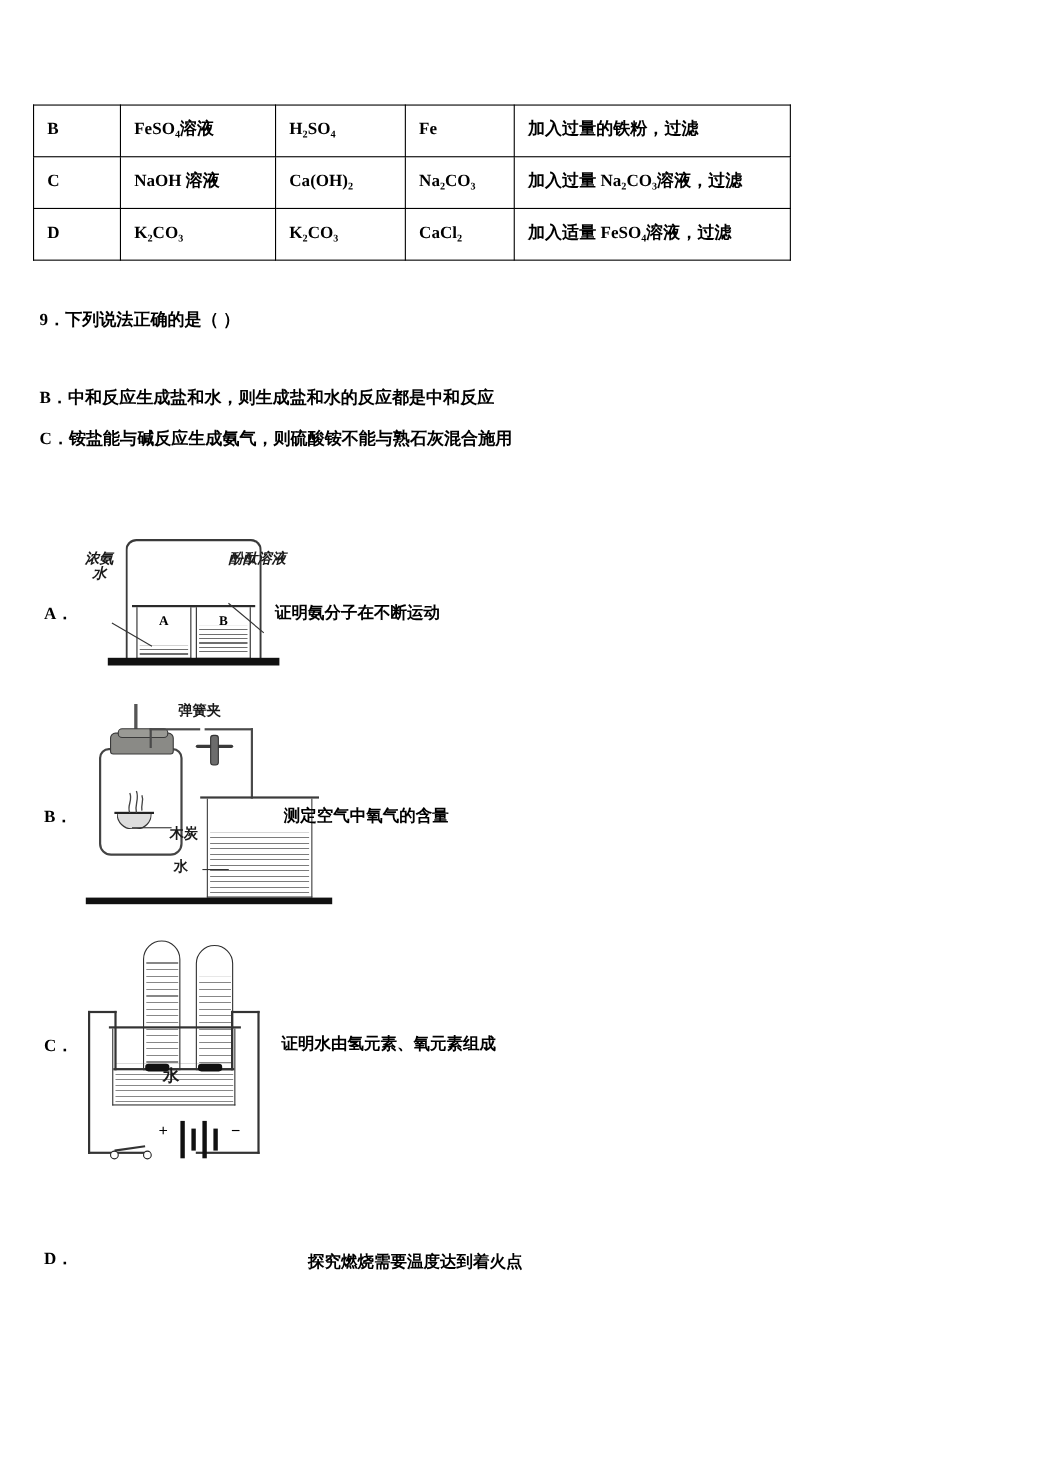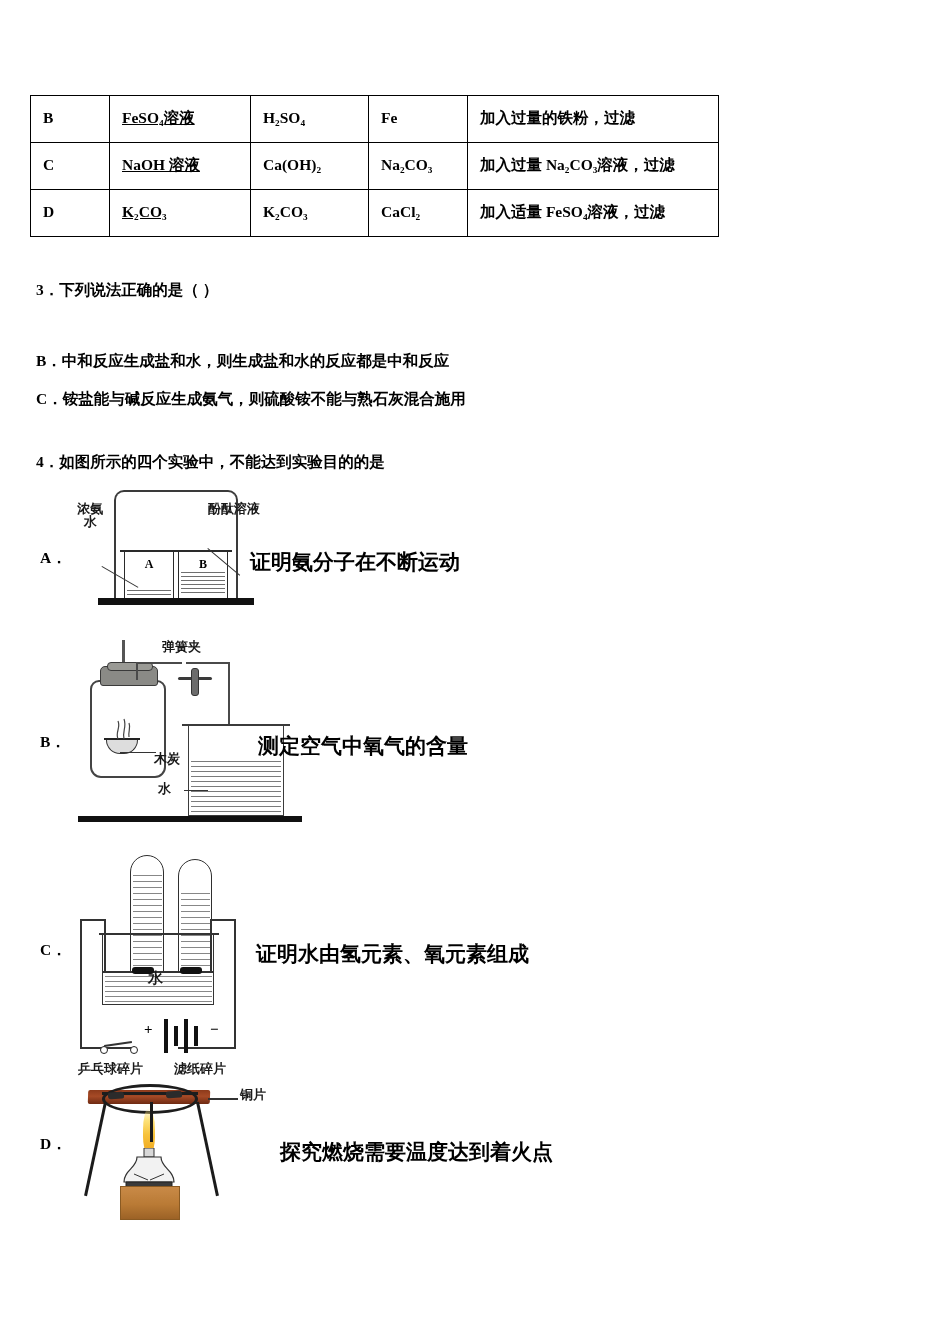--- a/index.html
+++ b/index.html
@@ -34,53 +34,53 @@
   .opt-table td {
     border: 1.4px solid #000;
     padding: 9px 8px 11px 12px;
     font-weight: bold;
     font-size: 15.5px;
     line-height: 1.25;
     vertical-align: middle;
     height: 26px;
   }
   .c-key   { width: 58px; }
-  .c-sol   { width: 120px; text-decoration: underline; }
+  .c-sol   { width: 120px; }
   .c-imp   { width: 97px; }
   .c-rea   { width: 78px; }
   .c-meth  { width: 230px; }
   .ansrow { position: absolute; left: 38px; top: 246px; width: 580px; height: 22px; }
   .ansrow span { position: absolute; font-weight: bold; font-size: 15.5px; }
 
   .q { position: absolute; font-weight: bold; font-size: 15.5px; white-space: nowrap; }
 
   
   .exp-label {
     position: absolute;
     font-weight: bold;
     font-size: 15.5px;
   }
   .exp-cap {
     position: absolute;
     font-weight: bold;
-    font-size: 21px;
+    font-size: 15px;
     white-space: nowrap;
     font-family: Liberation Serif, serif;
   }
   .fig { position: absolute; }
   .lbl {
     position: absolute;
     font-size: 13px;
     font-weight: bold;
     font-family: "DejaVu Sans", "Liberation Sans", sans-serif;
     color: #1a1a1a;
     line-height: 1.02;
     white-space: nowrap;
   }
-  .lbl.stack { white-space: normal; width: 2.2em; text-align: center; }
+  .lbl.stack { white-space: normal; width: 2.2em; text-align: center; font-style: italic; }
 
   
   .fa-bell {
     position: absolute;
     left: 52px; top: 0px;
     width: 124px; height: 110px;
     border: 2px solid #3a3a3a;
     border-bottom: none;
     border-radius: 10px 10px 0 0;
     box-sizing: border-box;
@@ -389,26 +389,25 @@
         <td class="c-key">D</td>
         <td class="c-sol">K₂CO₃</td>
         <td class="c-imp">K₂CO₃</td>
         <td class="c-rea">CaCl₂</td>
         <td class="c-meth">加入适量 FeSO₄溶液，过滤</td>
       </tr>
     </tbody>
   </table>
 
 
-  <div class="q" style="left:36px; top:280px;">3．下列说法正确的是（ ）</div>
+  <div class="q" style="left:36px; top:280px;">9．下列说法正确的是（ ）</div>
 
   <div class="q" style="left:36px; top:351px;">B．中和反应生成盐和水，则生成盐和水的反应都是中和反应</div>
   <div class="q" style="left:36px; top:389px;">C．铵盐能与碱反应生成氨气，则硫酸铵不能与熟石灰混合施用</div>
 
-  <div class="q" style="left:36px; top:452px;">4．如图所示的四个实验中，不能达到实验目的的是</div>
 
   <div class="exp-label" style="left:40px; top:548px;">A．</div>
 
   <div class="fig" style="left:62px; top:490px; width:200px; height:130px;">
     <div class="fa-bell"></div>
     <div class="fa-beakA">
       <div class="fa-ltr">A</div>
       <div class="liq fa-liqA"></div>
     </div>
     <div class="fa-beakB">
@@ -506,46 +505,16 @@
     <div class="sign" style="left:70px; top:166px;">+</div>
     <div class="sign" style="left:136px; top:166px;">−</div>
 
     <div class="lbl" style="left:74px; top:116px; font-size:15px;">水</div>
   </div>
 
   <div class="exp-cap" style="left:256px; top:940px;">证明水由氢元素、氧元素组成</div>
 
   <div class="exp-label" style="left:40px; top:1134px;">D．</div>
 
-  <div class="fig" style="left:78px; top:1062px; width:230px; height:140px;">
-
-    <div class="lbl" style="left:0px; top:0px;">乒乓球碎片</div>
-    <div class="lbl" style="left:96px; top:0px;">滤纸碎片</div>
-
-    <div class="fd-plate"></div>
-    <div class="fd-ring"></div>
-    <div class="fd-ring2"></div>
-
-    <div class="fd-chip" style="left:30px; top:30px;"></div>
-    <div class="fd-chip" style="left:88px; top:29px;"></div>
-
-    <div class="fd-line" style="left:130px; top:36px; width:30px;"></div>
-    <div class="lbl" style="left:162px; top:26px;">铜片</div>
-
-    <div class="fd-flame"></div>
-
-    <div class="fd-leg" style="left:26px;  top:40px; height:96px; transform: rotate(12deg);"></div>
-    <div class="fd-leg" style="left:118px; top:40px; height:96px; transform: rotate(-12deg);"></div>
-    <div class="fd-leg" style="left:72px;  top:40px; height:40px;"></div>
-
-    <svg class="fd-lamp" viewBox="0 0 54 40">
-      <path d="M22 0 h10 v9 h-10 z" fill="#d8d8d8" stroke="#333" stroke-width="1"></path>
-      <path d="M15 9 C15 20, 2 22, 2 34 h50 C52 22, 39 20, 39 9 z" fill="#f2f2f2" stroke="#333" stroke-width="1.2"></path>
-      <path d="M4 34 h46 v5 h-46 z" fill="#3a3a3a" stroke="#222" stroke-width="1"></path>
-      <path d="M12 26 L26 32 M42 26 L28 32" stroke="#333" stroke-width="1"></path>
-    </svg>
-
-    <div class="fd-wood"></div>
-  </div>
 
   <div class="exp-cap" style="left:280px; top:1138px;">探究燃烧需要温度达到着火点</div>
 
 </div>
 
 </body></html>

